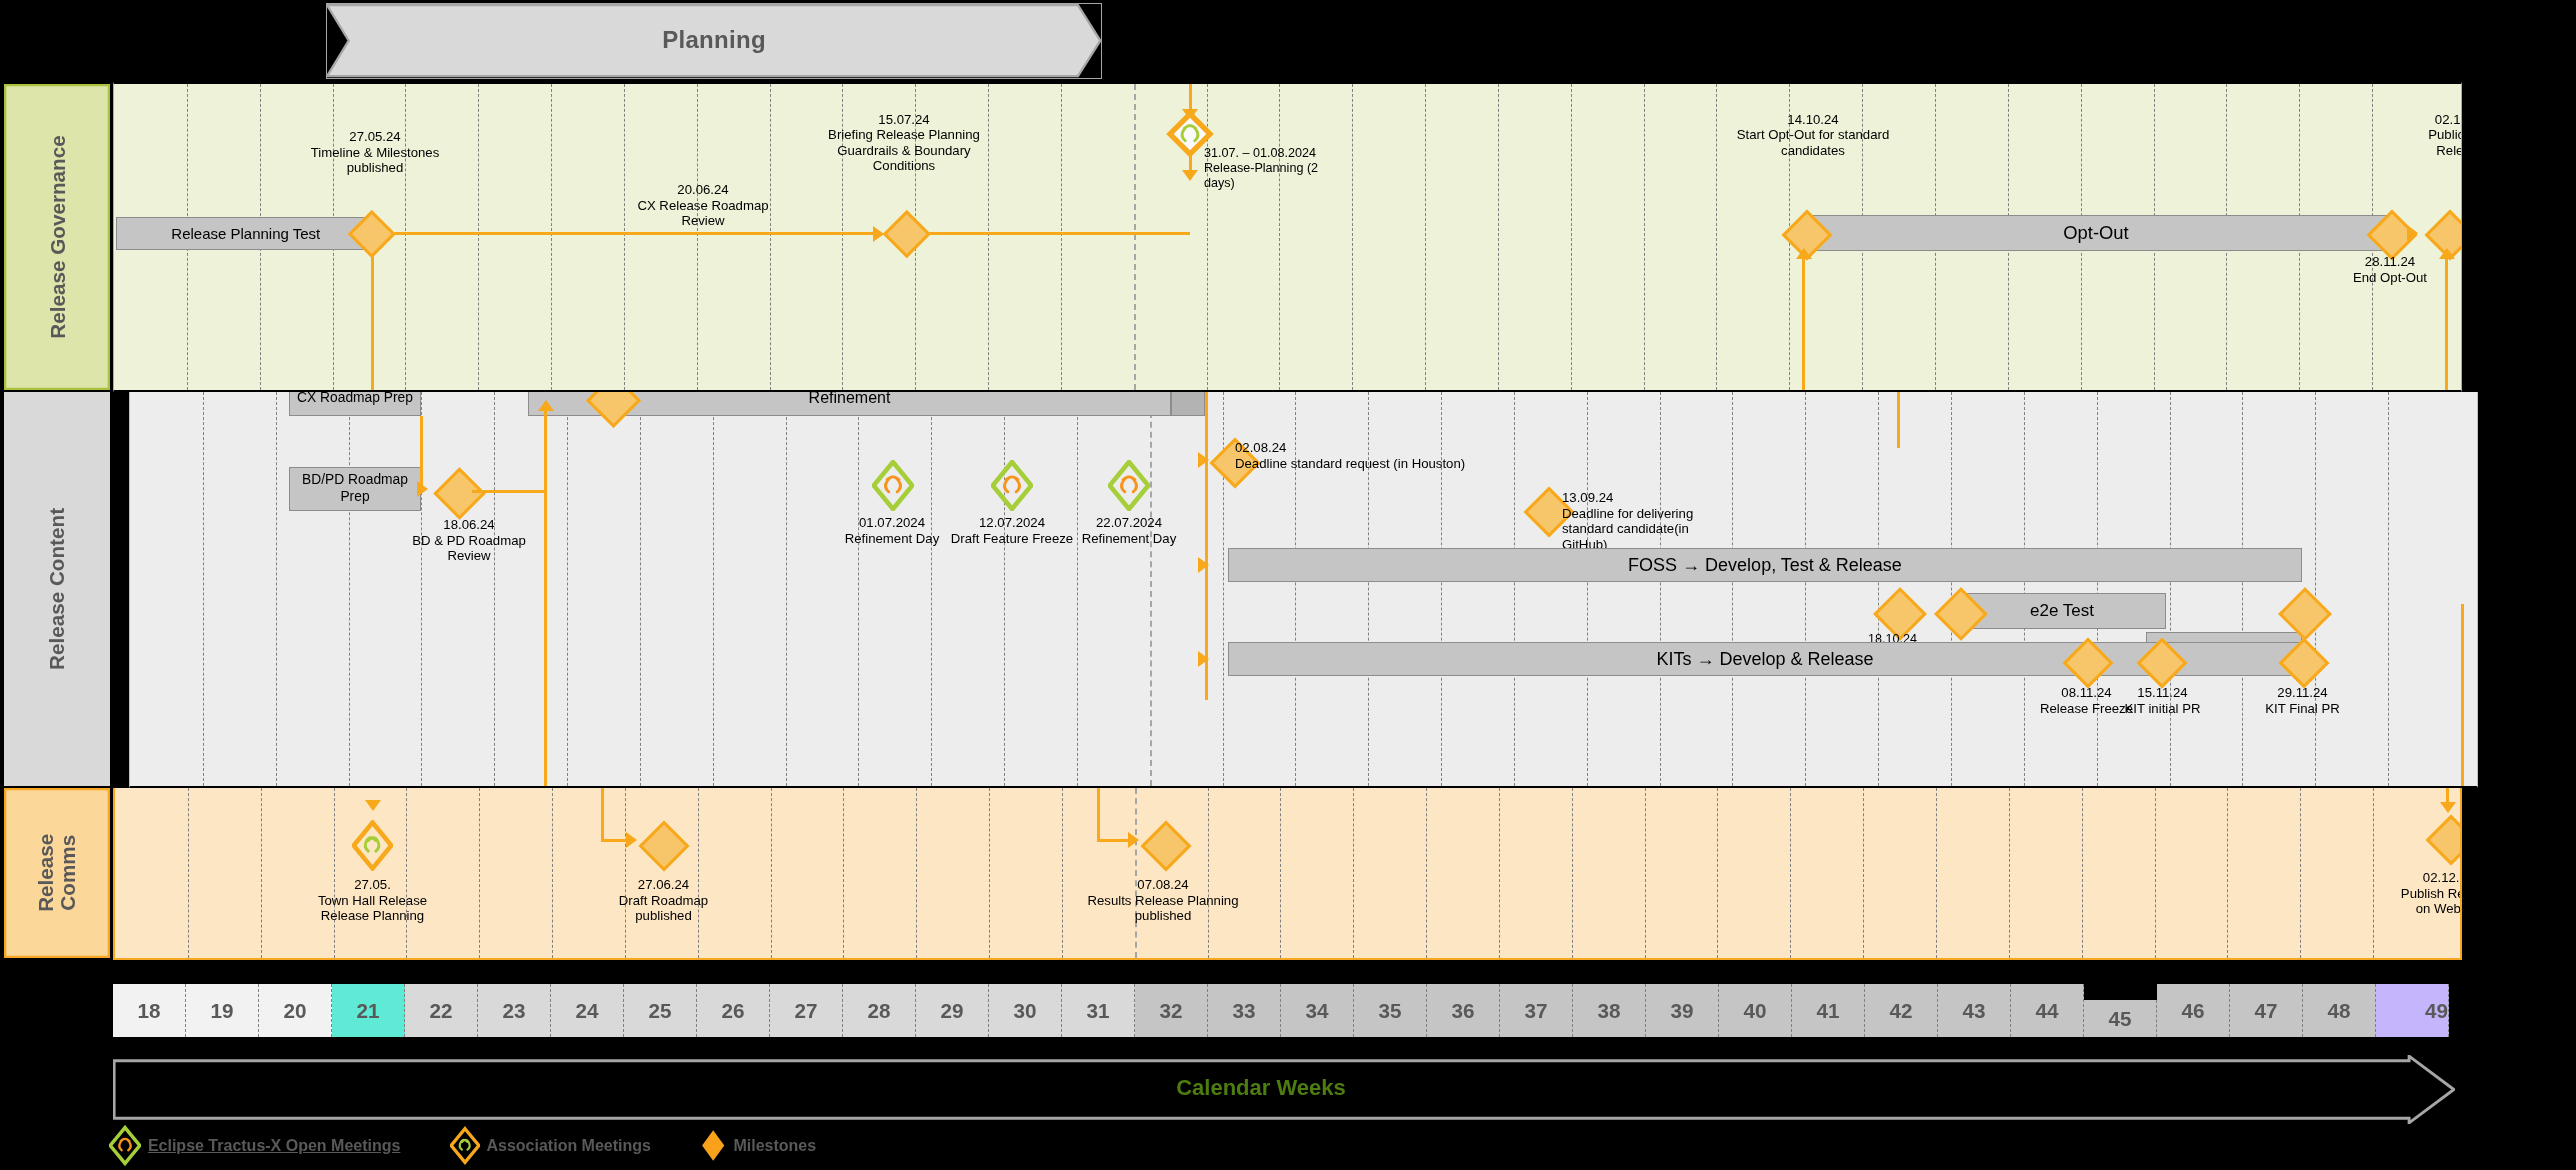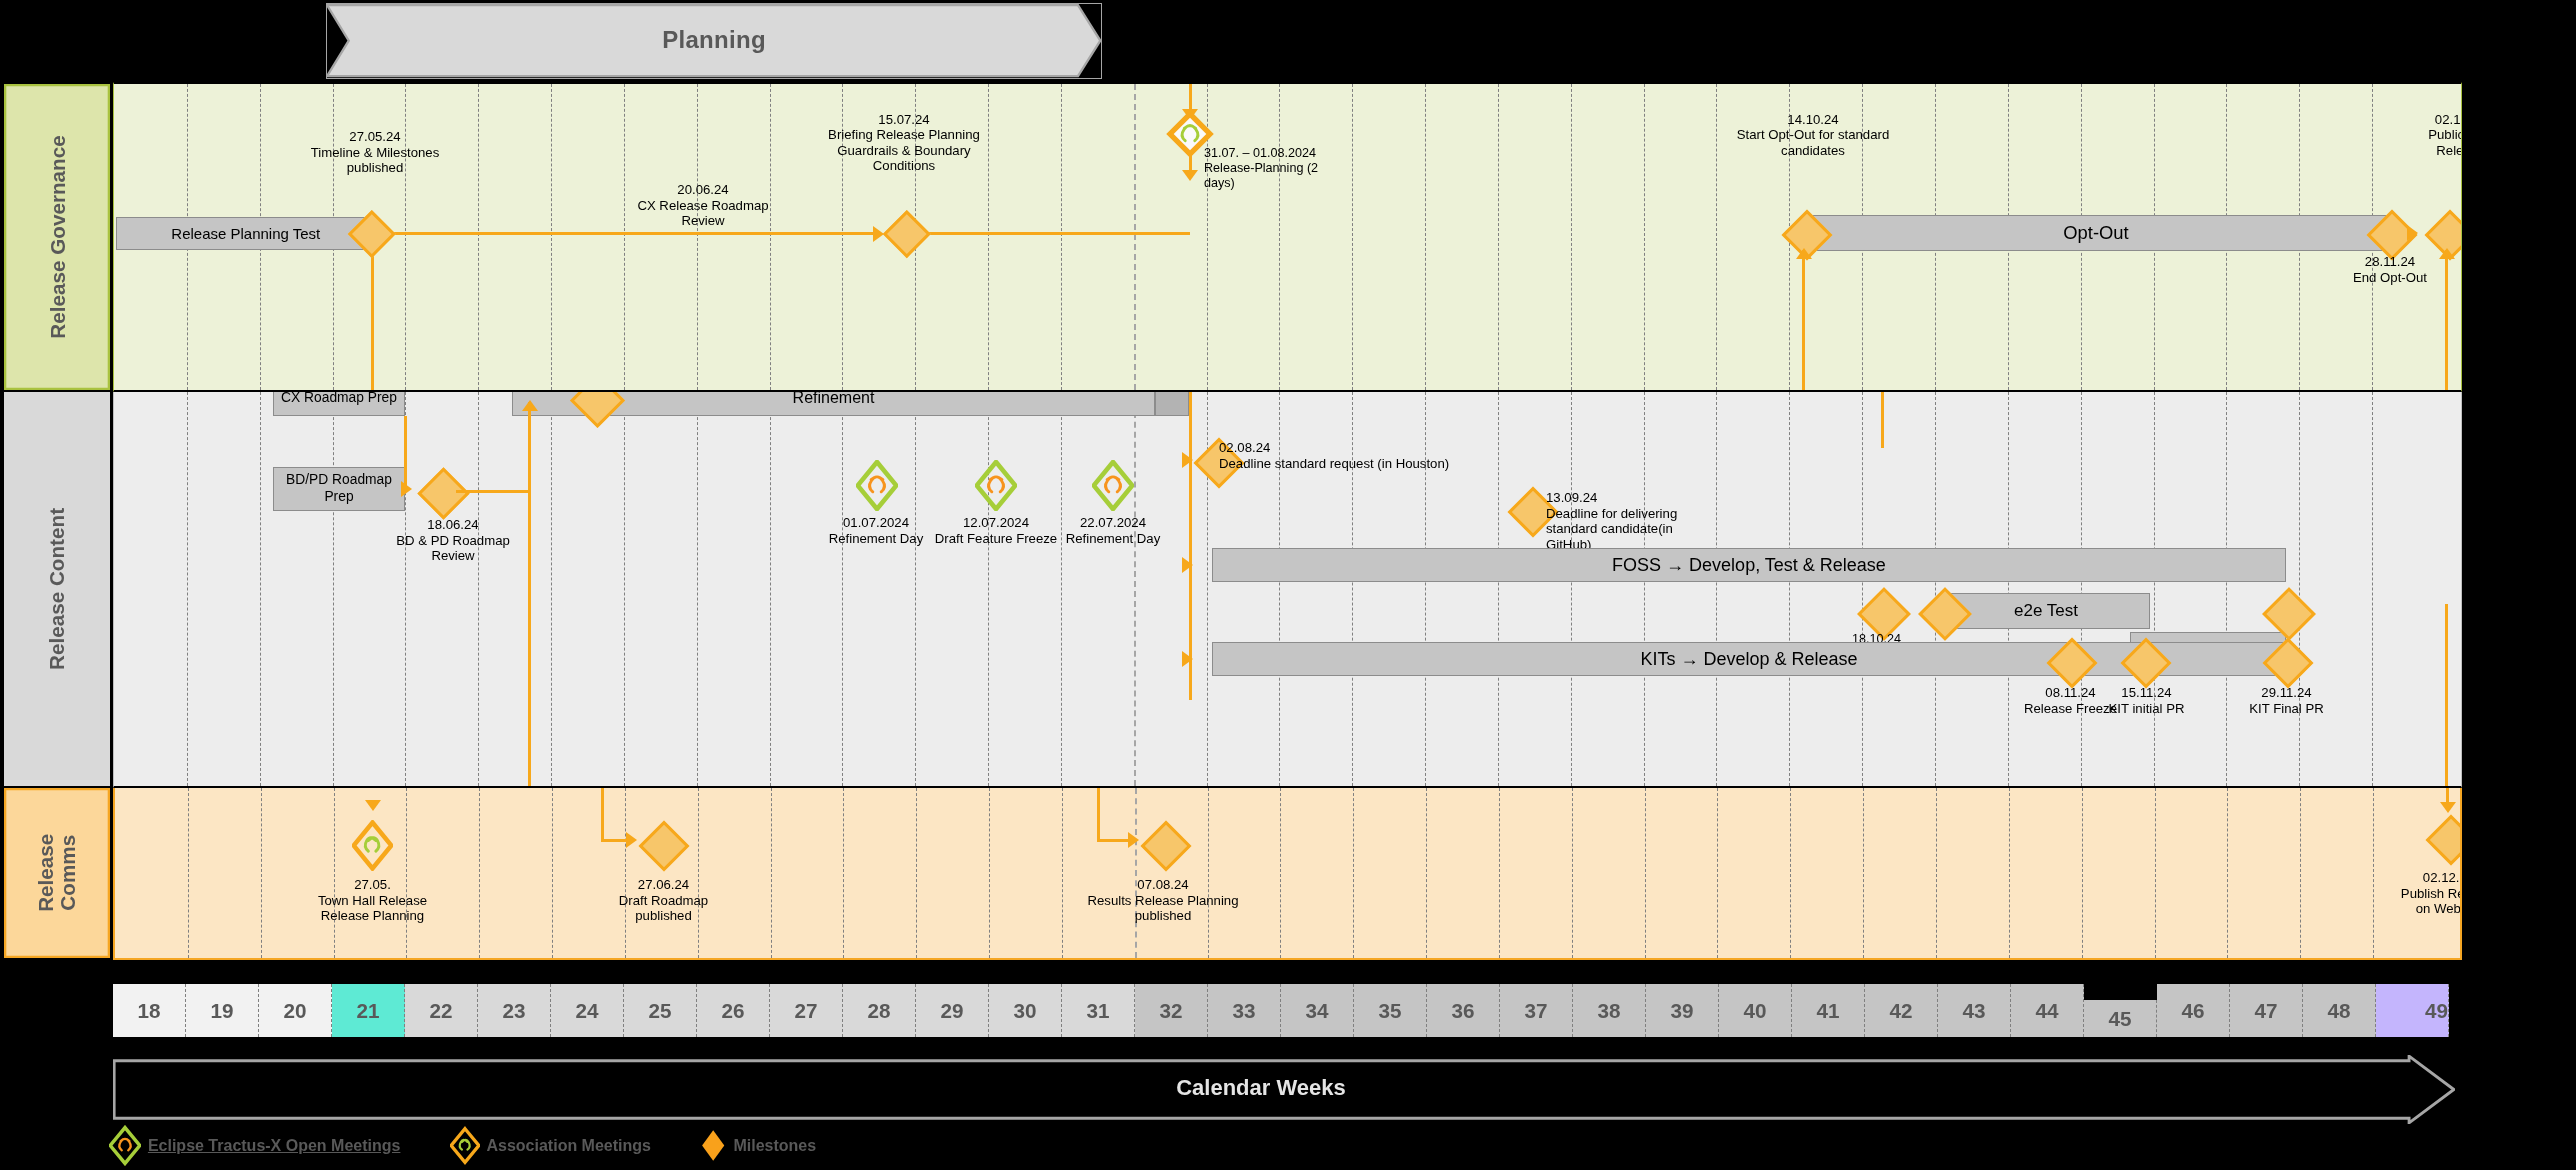--- a/index.html
+++ b/index.html
@@ -16,21 +16,21 @@
   .lane-head{position:absolute;left:2.3px;width:110px;border:2.9px solid #000;box-sizing:border-box;
              display:flex;align-items:center;justify-content:center;}
   .lane-head .vtxt{transform:rotate(-90deg);white-space:nowrap;color:#595959;font-weight:bold;text-align:center;}
   .lane-body{position:absolute;left:113px;width:2349px;box-sizing:border-box;overflow:hidden;}
 
   .gov-head{background:#dde5ab;border-color:#000;box-shadow:inset 0 0 0 2.3px #a9c23f;}
   .gov-body{background:#edf2d8;border-top:2.9px solid #000;border-bottom:2.9px solid #000;
             border-left:1.7px solid #a9c23f;border-right:1.7px solid #a9c23f;}
   .cnt-head{background:#d9d9d9;}
   .cnt-body{background:#ededed;border-top:0;border-bottom:2.9px solid #000;
-            border-left:1.7px solid #bfbfbf;border-right:1.7px solid #bfbfbf;}
+            border-left:1.7px solid #bfbfbf;border-right:1.7px solid #bfbfbf;margin-left:16px;}
   .com-head{background:#fcd79a;box-shadow:inset 0 0 0 2.3px #f5a623;}
   .com-body{background:#fce6c4;border:2.3px solid #f5a623;border-top:0;}
 
   
   .vgrid{position:absolute;top:0;bottom:0;border-left:1.1px dashed #808080;}
   .vgrid.solid{border-left:2.3px dashed #a6a6a6;}
 
   
   .bar{position:absolute;background:#c5c5c5;border:1.1px solid #8c8c8c;box-sizing:border-box;
        display:flex;align-items:center;justify-content:center;color:#000;}
@@ -511,21 +511,21 @@
         <span>48</span>
       </div>
       <div class="wk" style="width: 73px; background: #c4b5fd; justify-content: flex-end;">
         <span>49</span>
       </div>
     </div>
 
   <svg style="position:absolute;left:113px;top:1055px;width:2342px;height:69px;" viewBox="0 0 4080 120" preserveAspectRatio="none">
     <path d="M2,10 L4000,10 L4000,2 L4078,60 L4000,118 L4000,110 L2,110 Z" fill="none" stroke="#a6a6a6" stroke-width="5"></path>
   </svg>
-  <div style="position:absolute;left:113px;top:1075px;width:2296px;text-align:center;color:#e5e5e5;font-weight:bold;font-size:22px;">Calendar Weeks</div>
+  <div style="position:absolute;left:113px;top:1075px;width:2296px;text-align:center;color:#4d7c0f;font-weight:bold;font-size:22px;">Calendar Weeks</div>
 
   <div class="legend">
     <div class="item">
       <svg style="width:32px;height:41px;" viewBox="0 0 100 120">
         <polygon points="50,4 96,60 50,116 4,60" fill="none" stroke="#a6ce39" stroke-width="11"></polygon>
         <path d="M36 46 q16 -14 27 2 q11 16 -3 27 M64 46 q-16 -14 -27 2 q-11 16 3 27" fill="none" stroke="#f7941e" stroke-width="7" stroke-linecap="round"></path>
       </svg>
       <span class="txt u">Eclipse Tractus-X Open Meetings</span>
     </div>
     <div class="item">

